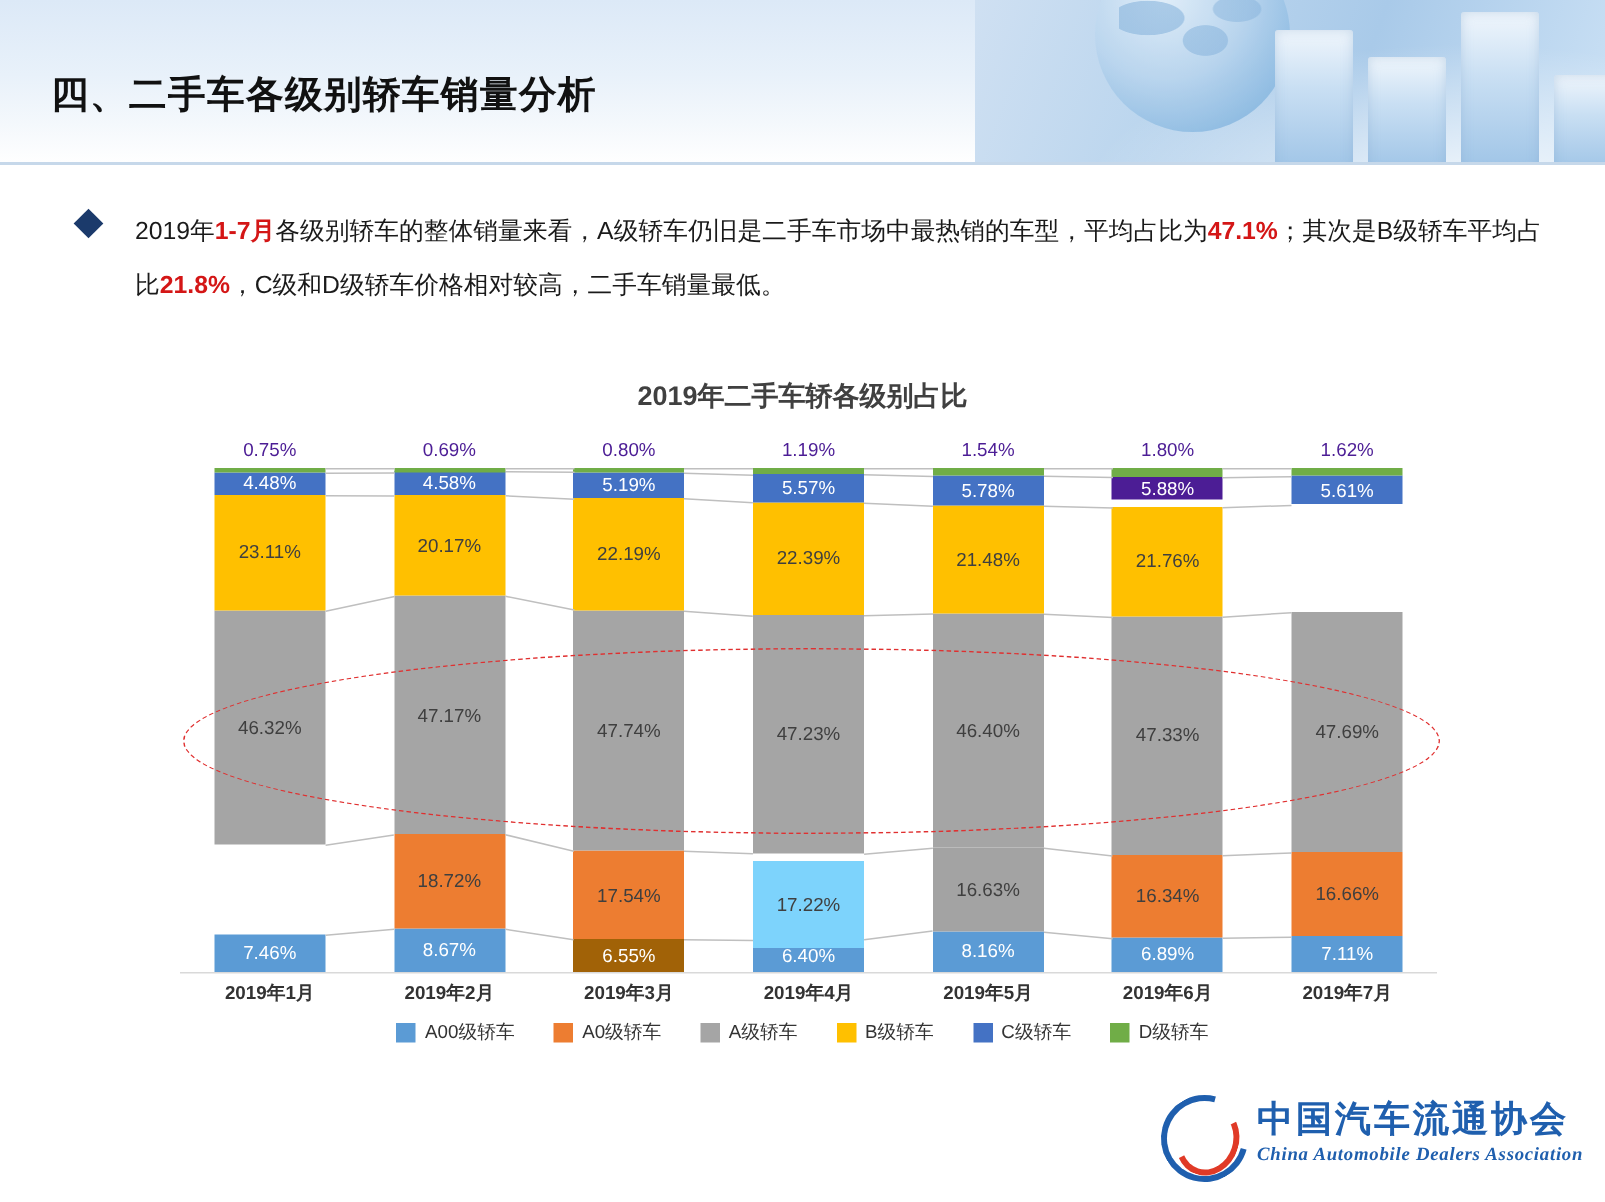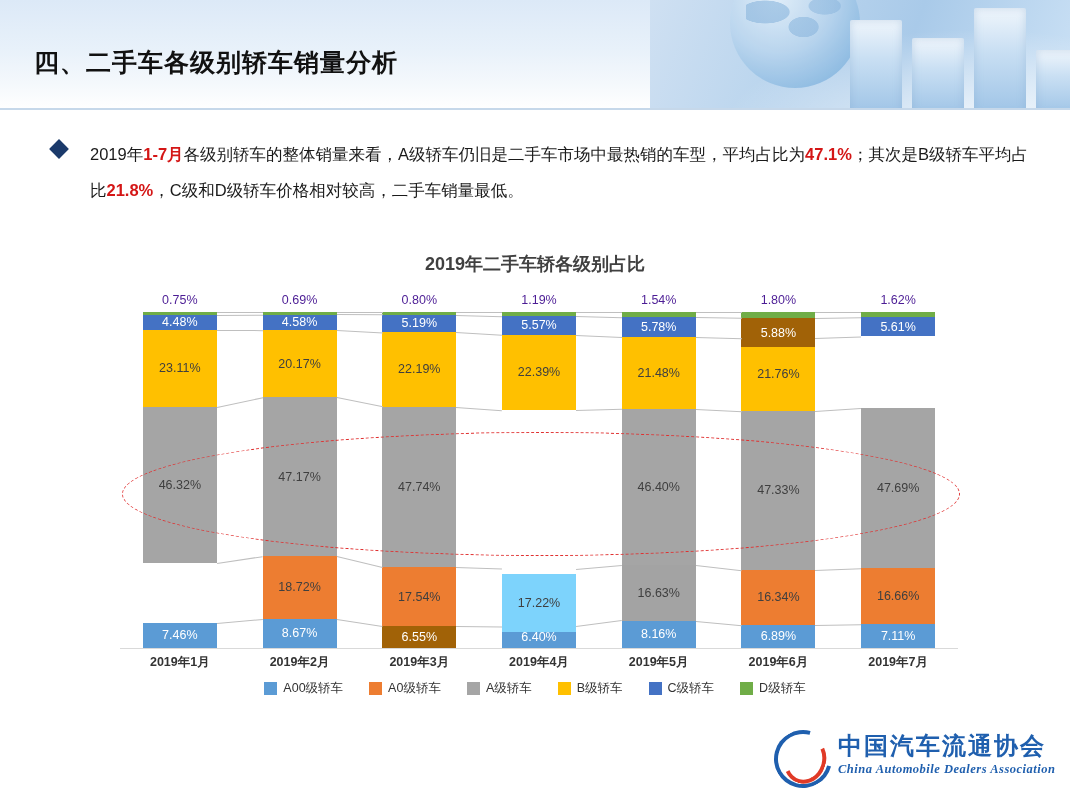--- a/index.html
+++ b/index.html
@@ -226,20 +226,23 @@
       <div class="seg" style="top: -0.0335999px; height: 3px; background: rgb(112, 173, 71);"></div>
     </div>
     <div class="seg-label-out" style="left: 364px; top: -19px;">1.19%</div>
     <div class="col" style="left: 382px;">
       <div class="seg white" style="top: 314.496px; height: 21.504px; background: rgb(91, 155, 213);">
         <span>6.40%</span>
       </div>
       <div class="seg" style="top: 262px; height: 57.8592px; background: #7dd3fc;">
         <span>17.22%</span>
       </div>
+      <div class="seg" style="top: 97.944px; height: 158.693px; background: rgb(165, 165, 165);">
+        <span>47.23%</span>
+      </div>
       <div class="seg" style="top: 22.7136px; height: 75.2304px; background: rgb(255, 192, 0);">
         <span>22.39%</span>
       </div>
       <div class="seg white" style="top: 3.9984px; height: 18.7152px; background: rgb(68, 114, 196);">
         <span>5.57%</span>
       </div>
       <div class="seg" style="top: 3.9968e-15px; height: 3.9984px; background: rgb(112, 173, 71);"></div>
     </div>
     <div class="seg-label-out" style="left: 483.714px; top: -18.9664px;">1.54%</div>
     <div class="col" style="left: 501.714px;">
@@ -267,21 +270,21 @@
       </div>
       <div class="seg" style="top: 257.947px; height: 54.9024px; background: rgb(237, 125, 49);">
         <span>16.34%</span>
       </div>
       <div class="seg" style="top: 98.9184px; height: 159.029px; background: rgb(165, 165, 165);">
         <span>47.33%</span>
       </div>
       <div class="seg" style="top: 25.8048px; height: 73.1136px; background: rgb(255, 192, 0);">
         <span>21.76%</span>
       </div>
-      <div class="seg white" style="top: 6.048px; height: 29px; background: #a16207;">
+      <div class="seg white" style="top: 6.048px; height: 15px; background: #4c1d95;">
         <span>5.88%</span>
       </div>
       <div class="seg" style="top: 8.88178e-16px; height: 6.048px; background: rgb(112, 173, 71);"></div>
     </div>
     <div class="seg-label-out" style="left: 723.143px; top: -19.0336px;">1.62%</div>
     <div class="col" style="left: 741.143px;">
       <div class="seg white" style="top: 312.11px; height: 23.8896px; background: rgb(91, 155, 213);">
         <span>7.11%</span>
       </div>
       <div class="seg" style="top: 256.133px; height: 55.9776px; background: rgb(237, 125, 49);">

